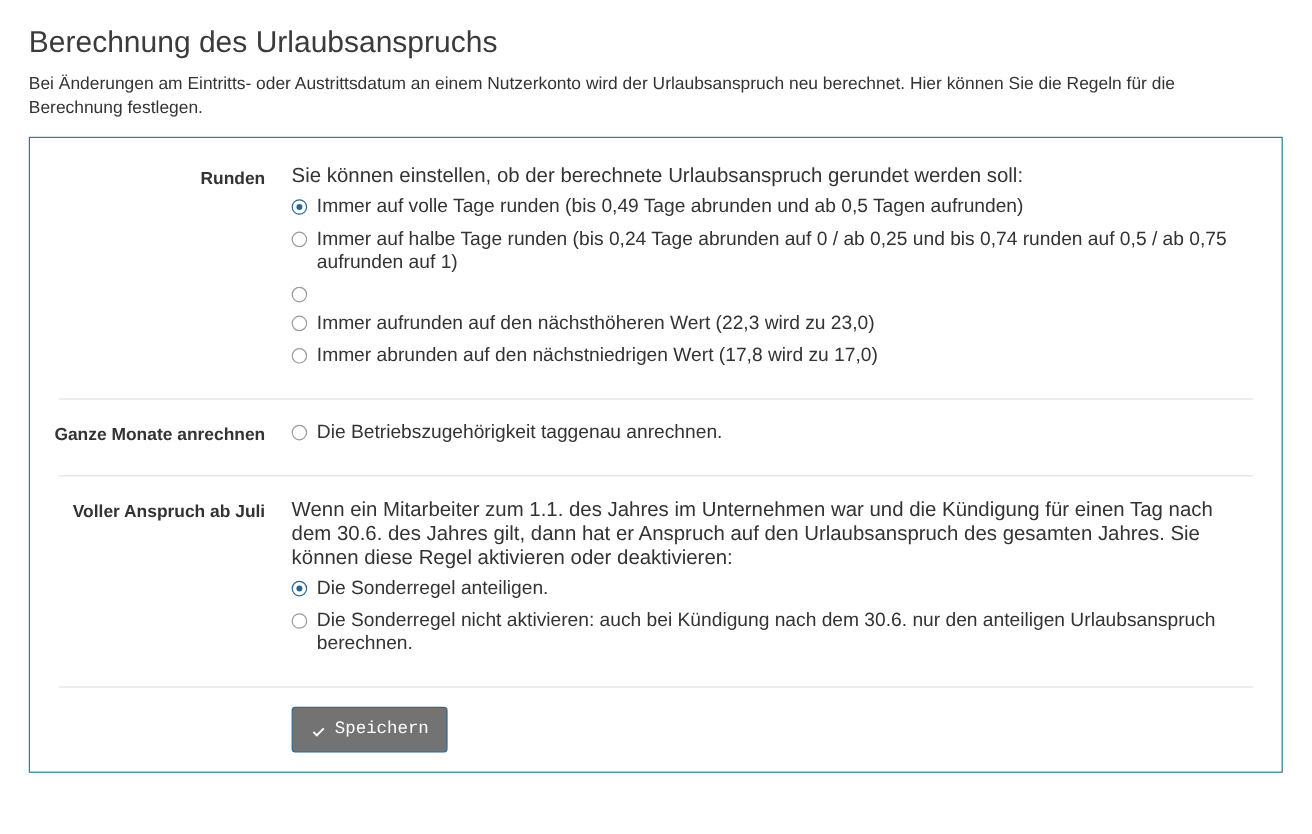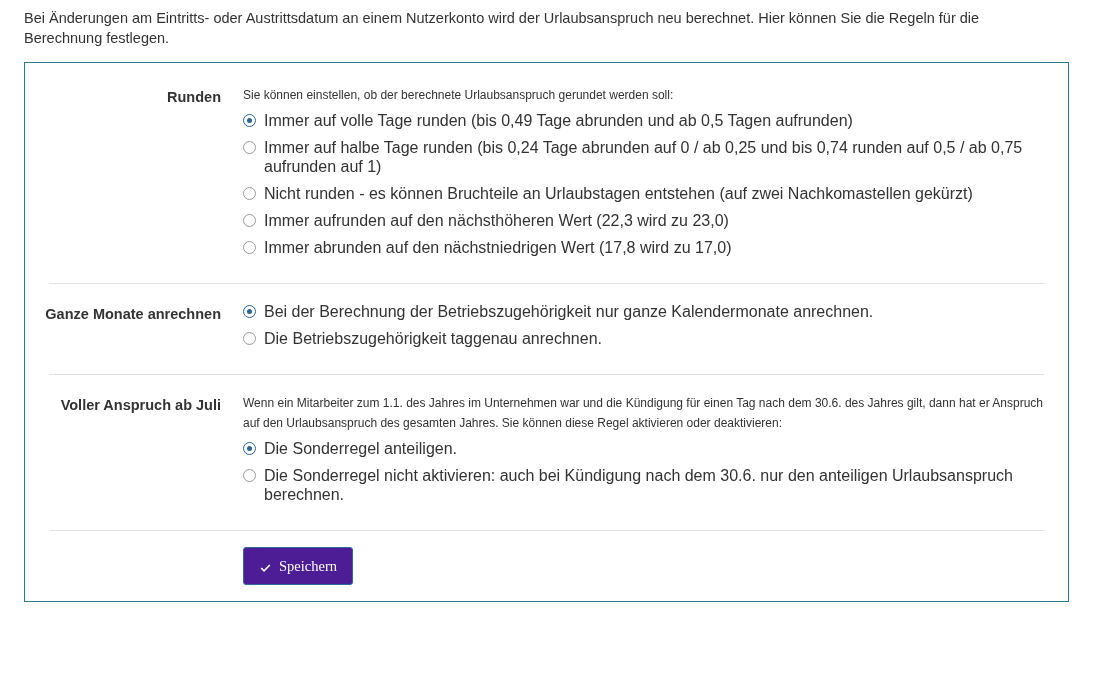--- a/index.html
+++ b/index.html
@@ -60,21 +60,21 @@
     padding-top: 2px;
     padding-right: 0;
     box-sizing: border-box;
   }
   .row-body {
     flex: 1;
     padding-left: 22px;
     box-sizing: border-box;
   }
   .row-desc {
-    font-size: 12px;
+    font-size: 17px;
     line-height: 20px;
     color: #333333;
     margin: 0 0 6px 0;
     max-width: 825px;
   }
   .opt {
     display: flex;
     align-items: flex-start;
     margin: 0 0 8px 0;
     font-size: 16px;
@@ -117,83 +117,79 @@
   }
   .btn-row {
     padding-left: 218px;
     padding-top: 2px;
     padding-bottom: 6px;
   }
   .btn-save {
     display: inline-flex;
     align-items: flex-end;
     gap: 7px;
-    background: #4c1d95;
+    background: #737373;
     border: 1px solid #2c6a99;
     color: #ffffff;
     font-size: 14.5px;
     line-height: 18px;
     padding: 9px 15px;
     border-radius: 3px;
     cursor: pointer;
-    font-family: Liberation Serif, serif;
+    font-family: Liberation Mono, monospace;
   }
   .check-icon {
     display: inline-block;
     width: 13px;
     height: 13px;
   }
   .check-icon svg { display: block; }
 </style>
 </head>
 <body>
 
 <div class="page">
 
+  <h1 class="page-title">Berechnung des Urlaubsanspruchs</h1>
   <p class="page-intro">Bei Änderungen am Eintritts- oder Austrittsdatum an einem Nutzerkonto wird der Urlaubsanspruch neu berechnet. Hier können Sie die Regeln für die Berechnung festlegen.</p>
 
   <div class="panel">
 
     <div class="form-row">
       <div class="row-label">Runden</div>
       <div class="row-body">
         <p class="row-desc">Sie können einstellen, ob der berechnete Urlaubsanspruch gerundet werden soll:</p>
 
         <div class="opt">
           <span class="radio checked"></span>
           <span class="opt-label">Immer auf volle Tage runden (bis 0,49 Tage abrunden und ab 0,5 Tagen aufrunden)</span>
         </div>
         <div class="opt">
           <span class="radio"></span>
           <span class="opt-label">Immer auf halbe Tage runden (bis 0,24 Tage abrunden auf 0 / ab 0,25 und bis 0,74 runden auf 0,5 / ab 0,75 aufrunden auf 1)</span>
         </div>
         <div class="opt">
           <span class="radio"></span>
-          <span class="opt-label">Nicht runden - es können Bruchteile an Urlaubstagen entstehen (auf zwei Nachkomastellen gekürzt)</span>
         </div>
         <div class="opt">
           <span class="radio"></span>
           <span class="opt-label">Immer aufrunden auf den nächsthöheren Wert (22,3 wird zu 23,0)</span>
         </div>
         <div class="opt">
           <span class="radio"></span>
           <span class="opt-label">Immer abrunden auf den nächstniedrigen Wert (17,8 wird zu 17,0)</span>
         </div>
       </div>
     </div>
 
     <hr class="divider">
 
     <div class="form-row">
       <div class="row-label">Ganze Monate anrechnen</div>
       <div class="row-body">
-        <div class="opt">
-          <span class="radio checked"></span>
-          <span class="opt-label">Bei der Berechnung der Betriebszugehörigkeit nur ganze Kalendermonate anrechnen.</span>
-        </div>
         <div class="opt">
           <span class="radio"></span>
           <span class="opt-label">Die Betriebszugehörigkeit taggenau anrechnen.</span>
         </div>
       </div>
     </div>
 
     <hr class="divider">
 
     <div class="form-row">

